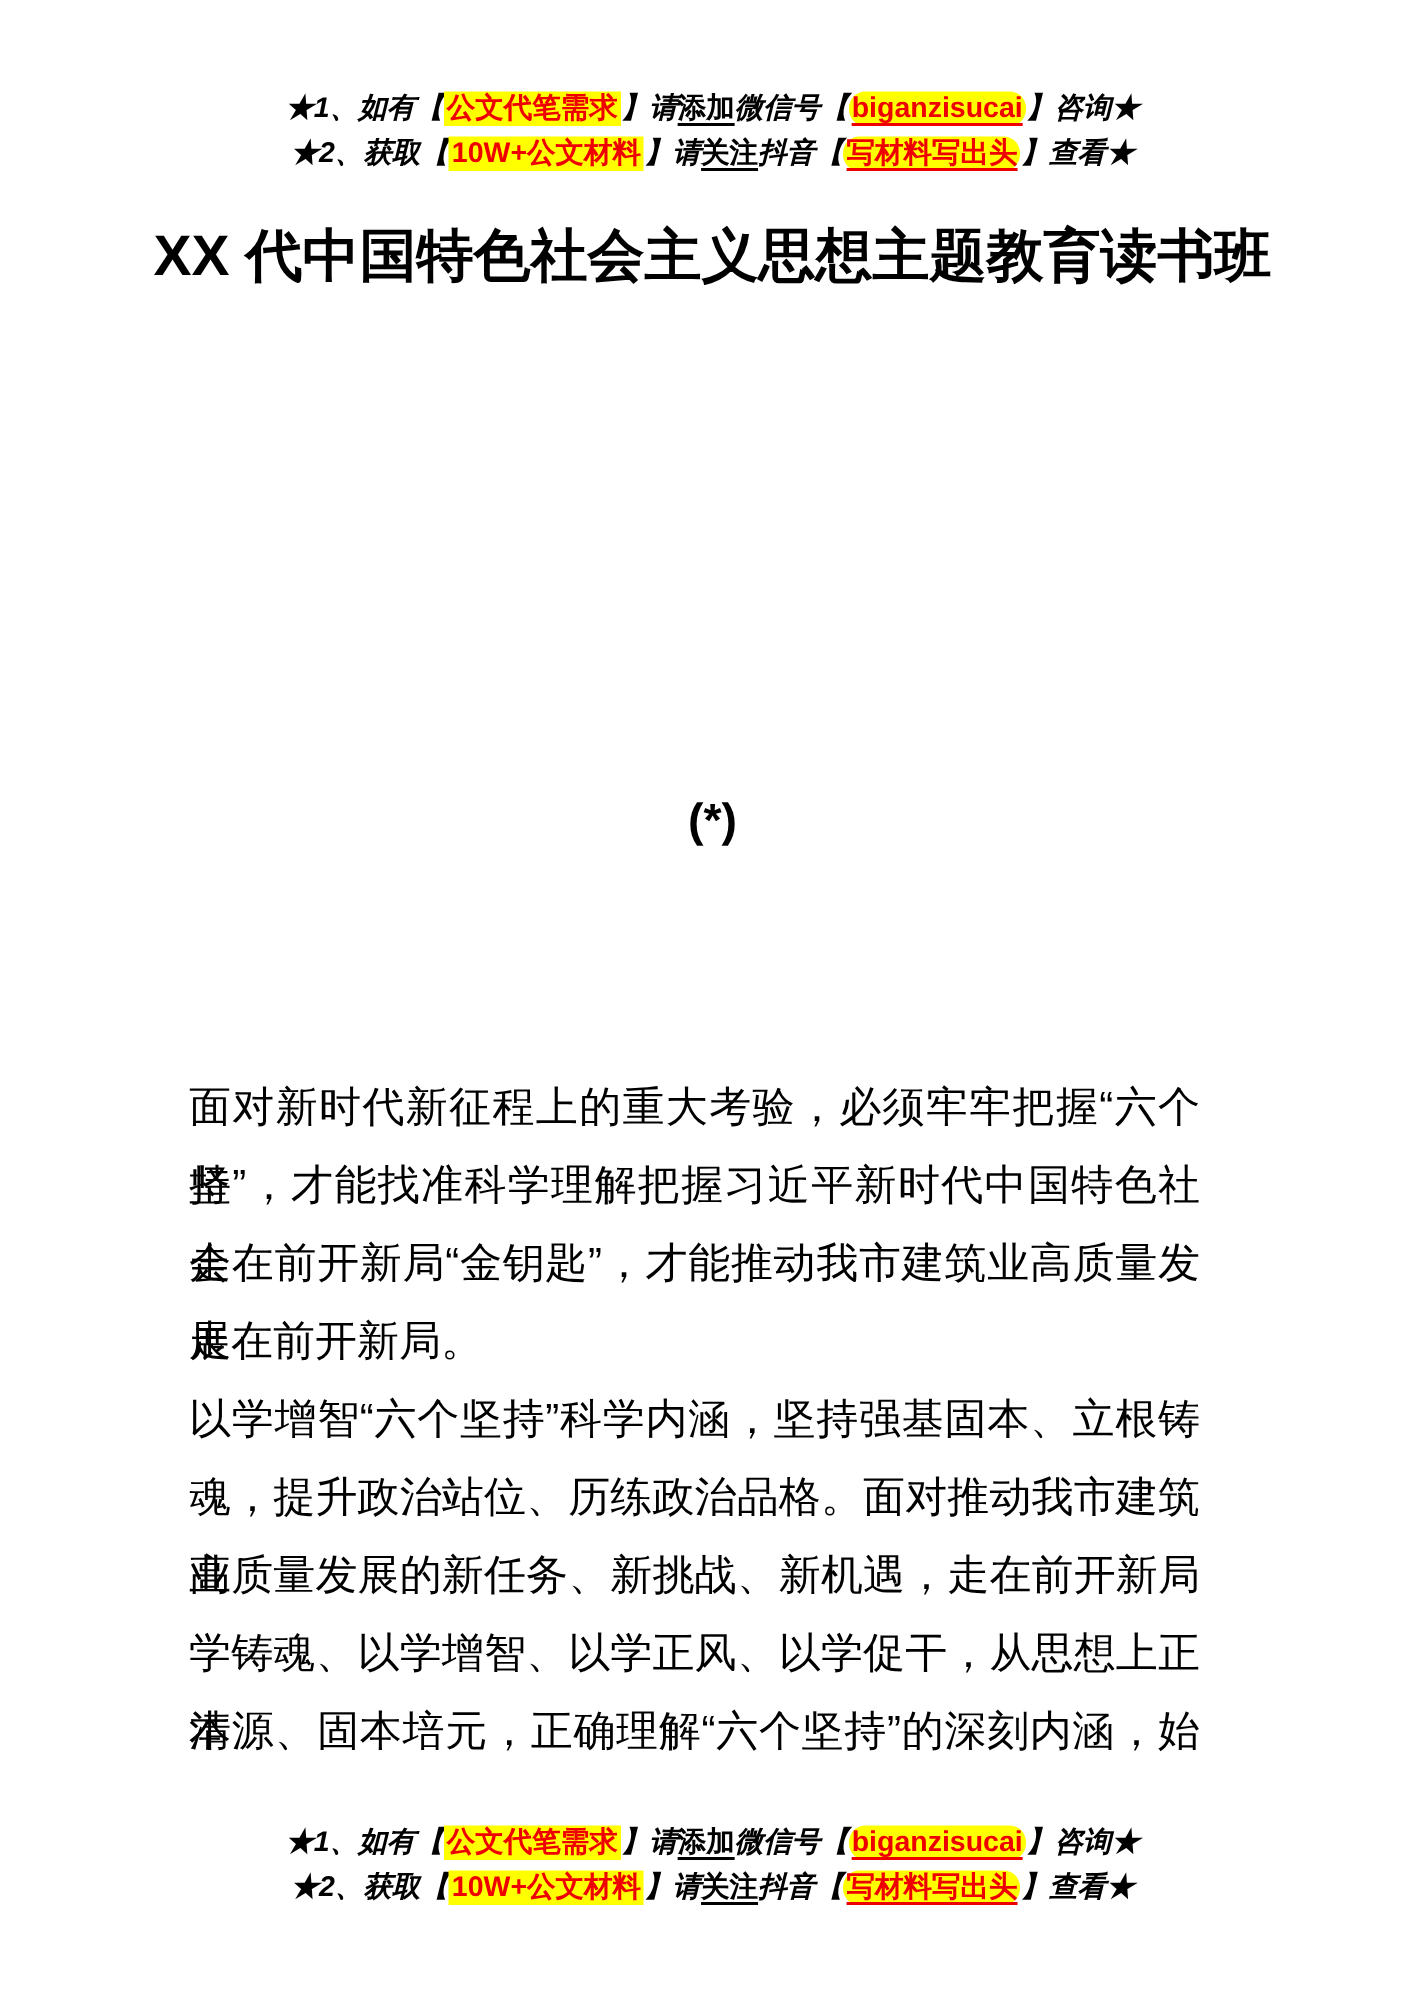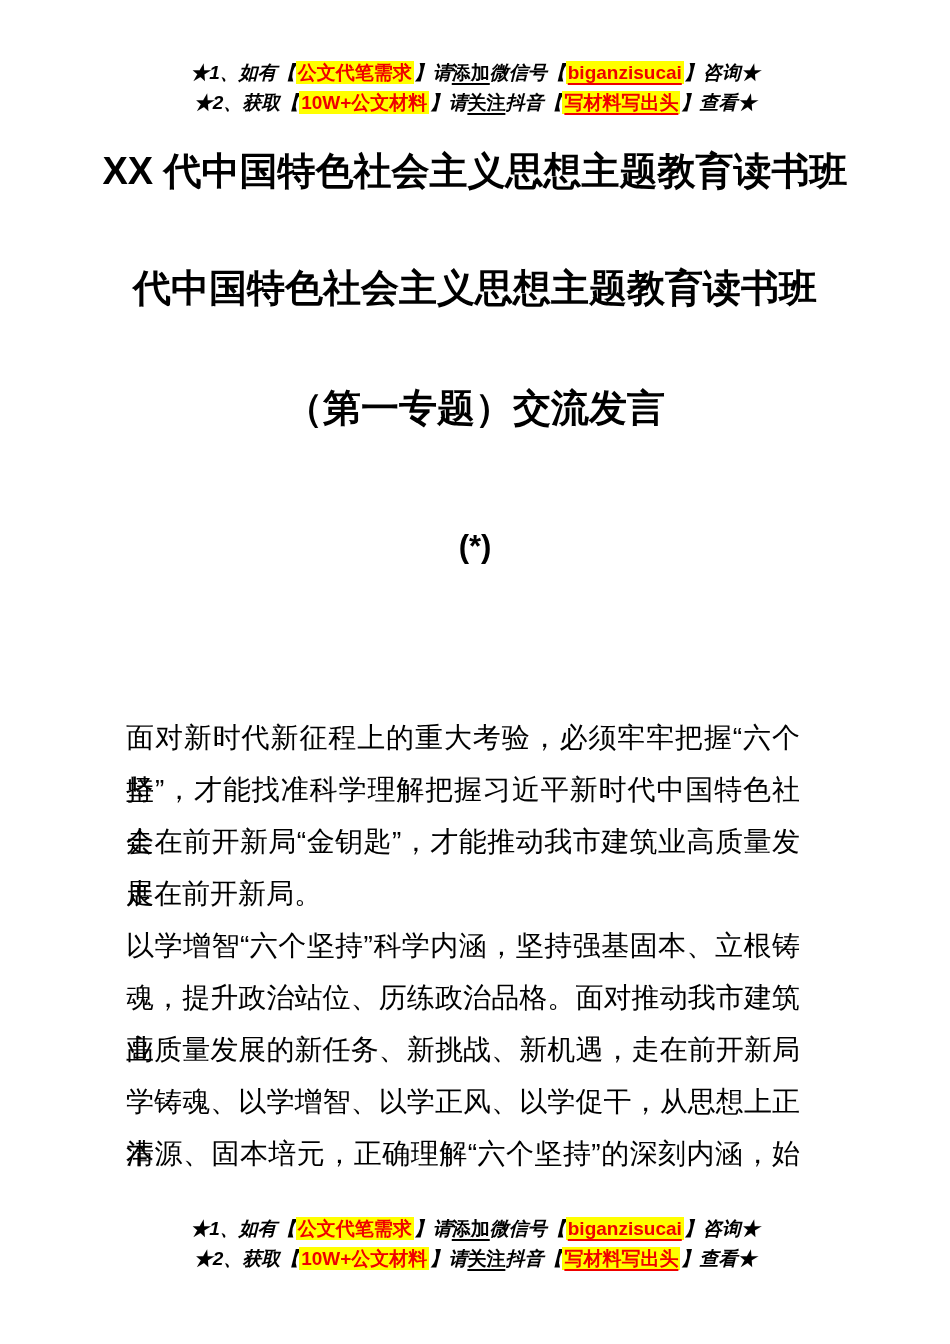--- a/index.html
+++ b/index.html
@@ -42,20 +42,21 @@
     text-decoration-thickness: 2px;
     text-underline-offset: 4px;
   }
   .seg-hlu {
     color: var(--accent-red, #ef0000);
     background: var(--hl-yellow, #ffff00);
     padding: 1px 2px;
     text-decoration: underline;
     text-decoration-thickness: 2px;
     text-underline-offset: 4px;
+    border-radius: 11px;
   }
   
   .title-line {
     position: absolute;
     left: 0;
     width: 100%;
     text-align: center;
     font-weight: bold;
     font-size: 38px;
     line-height: 46px;
@@ -102,22 +103,20 @@
 <body>
 
 <div class="page">
 
   <div class="note note-header">
     <div class="note-line"><span class="seg seg-plain">★1、如有【</span><span class="seg seg-hl">公文代笔需求</span><span class="seg seg-plain">】请</span><span class="seg seg-u">添加</span><span class="seg seg-plain">微信号【</span><span class="seg seg-hlu">biganzisucai</span><span class="seg seg-plain">】咨询★</span></div>
     <div class="note-line"><span class="seg seg-plain">★2、获取【</span><span class="seg seg-hl">10W+公文材料</span><span class="seg seg-plain">】请</span><span class="seg seg-u">关注</span><span class="seg seg-plain">抖音【</span><span class="seg seg-hlu">写材料写出头</span><span class="seg seg-plain">】查看★</span></div>
   </div>
 
   <div class="title-line title-l1">XX 代中国特色社会主义思想主题教育读书班</div>
-  <div class="title-line title-l2">代中国特色社会主义思想主题教育读书班</div>
-  <div class="title-line title-l3">（第一专题）交流发言</div>
 
   <div class="star-line">(*)</div>
 
   <div class="doc-body">
       <div class="paragraph">
         <div class="body-line">面对新时代新征程上的重大考验，必须牢牢把握“六个坚</div>
         <div class="body-line">持”，才能找准科学理解把握习近平新时代中国特色社会</div>
         <div class="body-line">走在前开新局“金钥匙”，才能推动我市建筑业高质量发展</div>
         <div class="body-line flush">走在前开新局。</div>
       </div>

